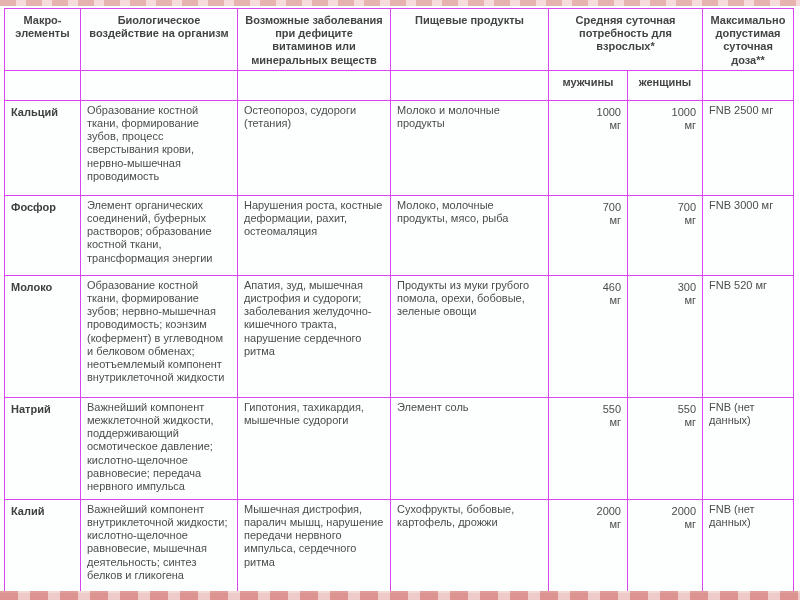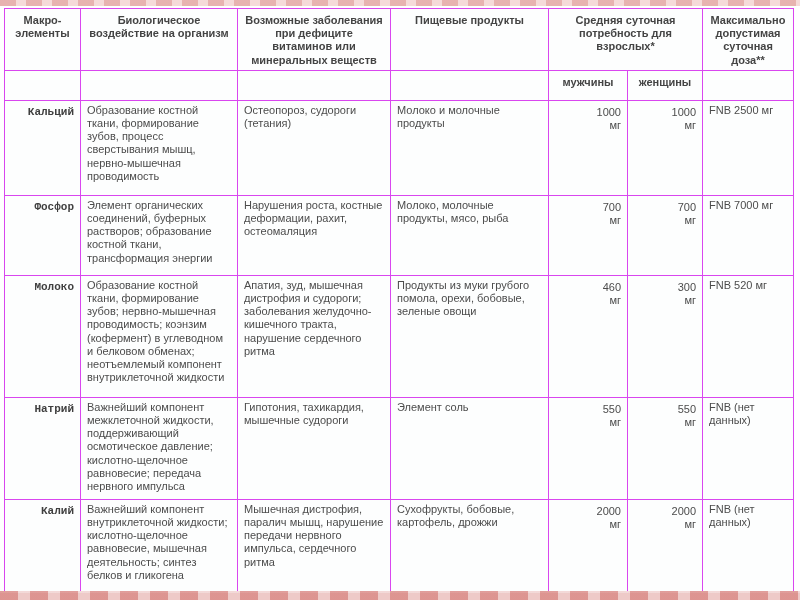--- a/index.html
+++ b/index.html
@@ -40,21 +40,21 @@
   th{
     font-weight:bold;text-align:center;color:#444444;padding-top:5px;
   }
   tr.hdr{height:60px}
   tr.subhdr{height:30px}
   tr.r0{height:95px}
   tr.r1{height:80px}
   tr.r2{height:122px}
   tr.r3{height:102px}
   tr.r4{height:95px}
-  td.name-cell{font-weight:bold;text-align:right;color:#3f3f3f;padding-top:5px;font-family:Liberation Mono, monospace;}
+  td.name-cell{font-weight:bold;text-align:left;color:#3f3f3f;padding-top:5px;}
   td.num-cell{text-align:right;padding-top:5px;}
   td.num-cell span{display:block;}
 </style>
 </head>
 <body>
 
 <div class="strip-top"></div>
 
 <table class="minerals">
   <colgroup>
@@ -82,21 +82,21 @@
     <th></th>
     <th></th>
     <th></th>
     <th>мужчины</th>
     <th>женщины</th>
     <th></th>
   </tr>
 
   <tr class="r0">
     <td class="name-cell">Кальций</td>
-    <td>Образование костной ткани, формирование зубов, процесс сверстывания мышц, нервно-мышечная проводимость</td>
+    <td>Образование костной ткани, формирование зубов, процесс сверстывания крови, нервно-мышечная проводимость</td>
     <td>Остеопороз, судороги (тетания)</td>
     <td>Молоко и молочные продукты</td>
     <td class="num-cell">
       <span>1000</span>
       <span>мг</span>
     </td>
     <td class="num-cell">
       <span>1000</span>
       <span>мг</span>
     </td>
@@ -109,21 +109,21 @@
     <td>Нарушения роста, костные деформации, рахит, остеомаляция</td>
     <td>Молоко, молочные продукты, мясо, рыба</td>
     <td class="num-cell">
       <span>700</span>
       <span>мг</span>
     </td>
     <td class="num-cell">
       <span>700</span>
       <span>мг</span>
     </td>
-    <td>FNB 7000 мг</td>
+    <td>FNB 3000 мг</td>
   </tr>
 
   <tr class="r2">
     <td class="name-cell">Молоко</td>
     <td>Образование костной ткани, формирование зубов; нервно-мышечная проводимость; коэнзим (кофермент) в углеводном и белковом обменах; неотъемлемый компонент внутриклеточной жидкости</td>
     <td>Апатия, зуд, мышечная дистрофия и судороги; заболевания желудочно-кишечного тракта, нарушение сердечного ритма</td>
     <td>Продукты из муки грубого помола, орехи, бобовые, зеленые овощи</td>
     <td class="num-cell">
       <span>460</span>
       <span>мг</span>

